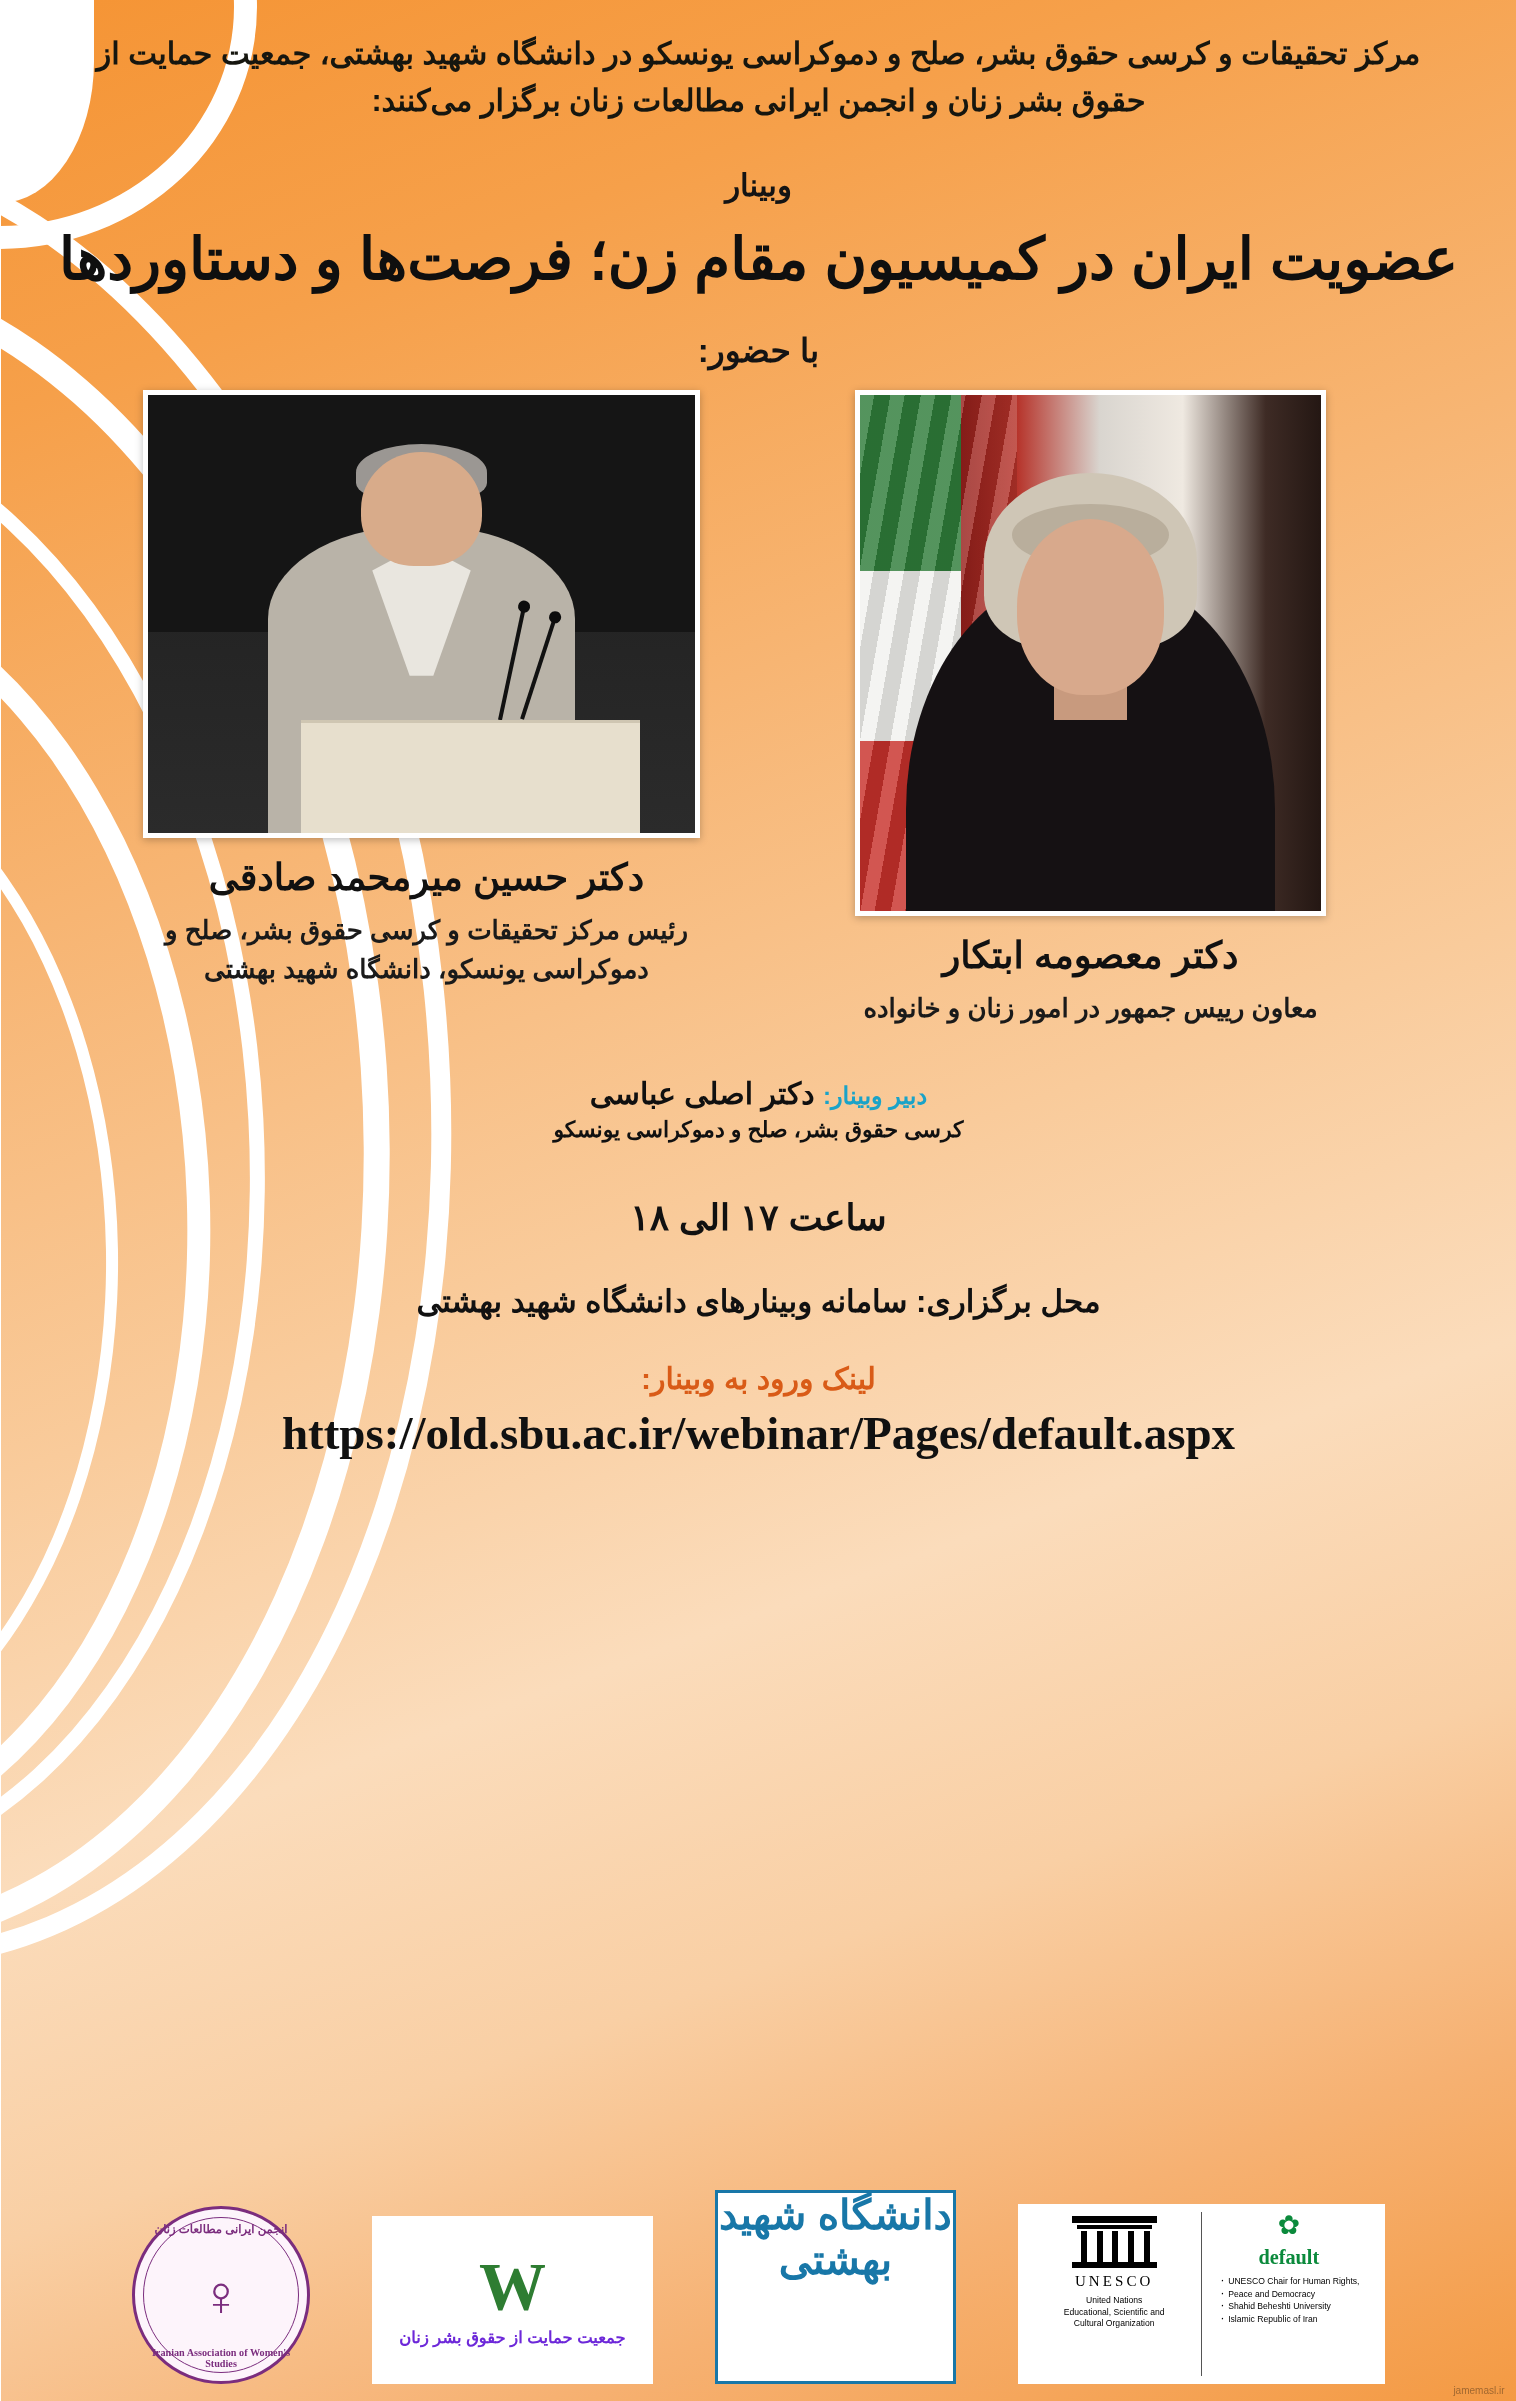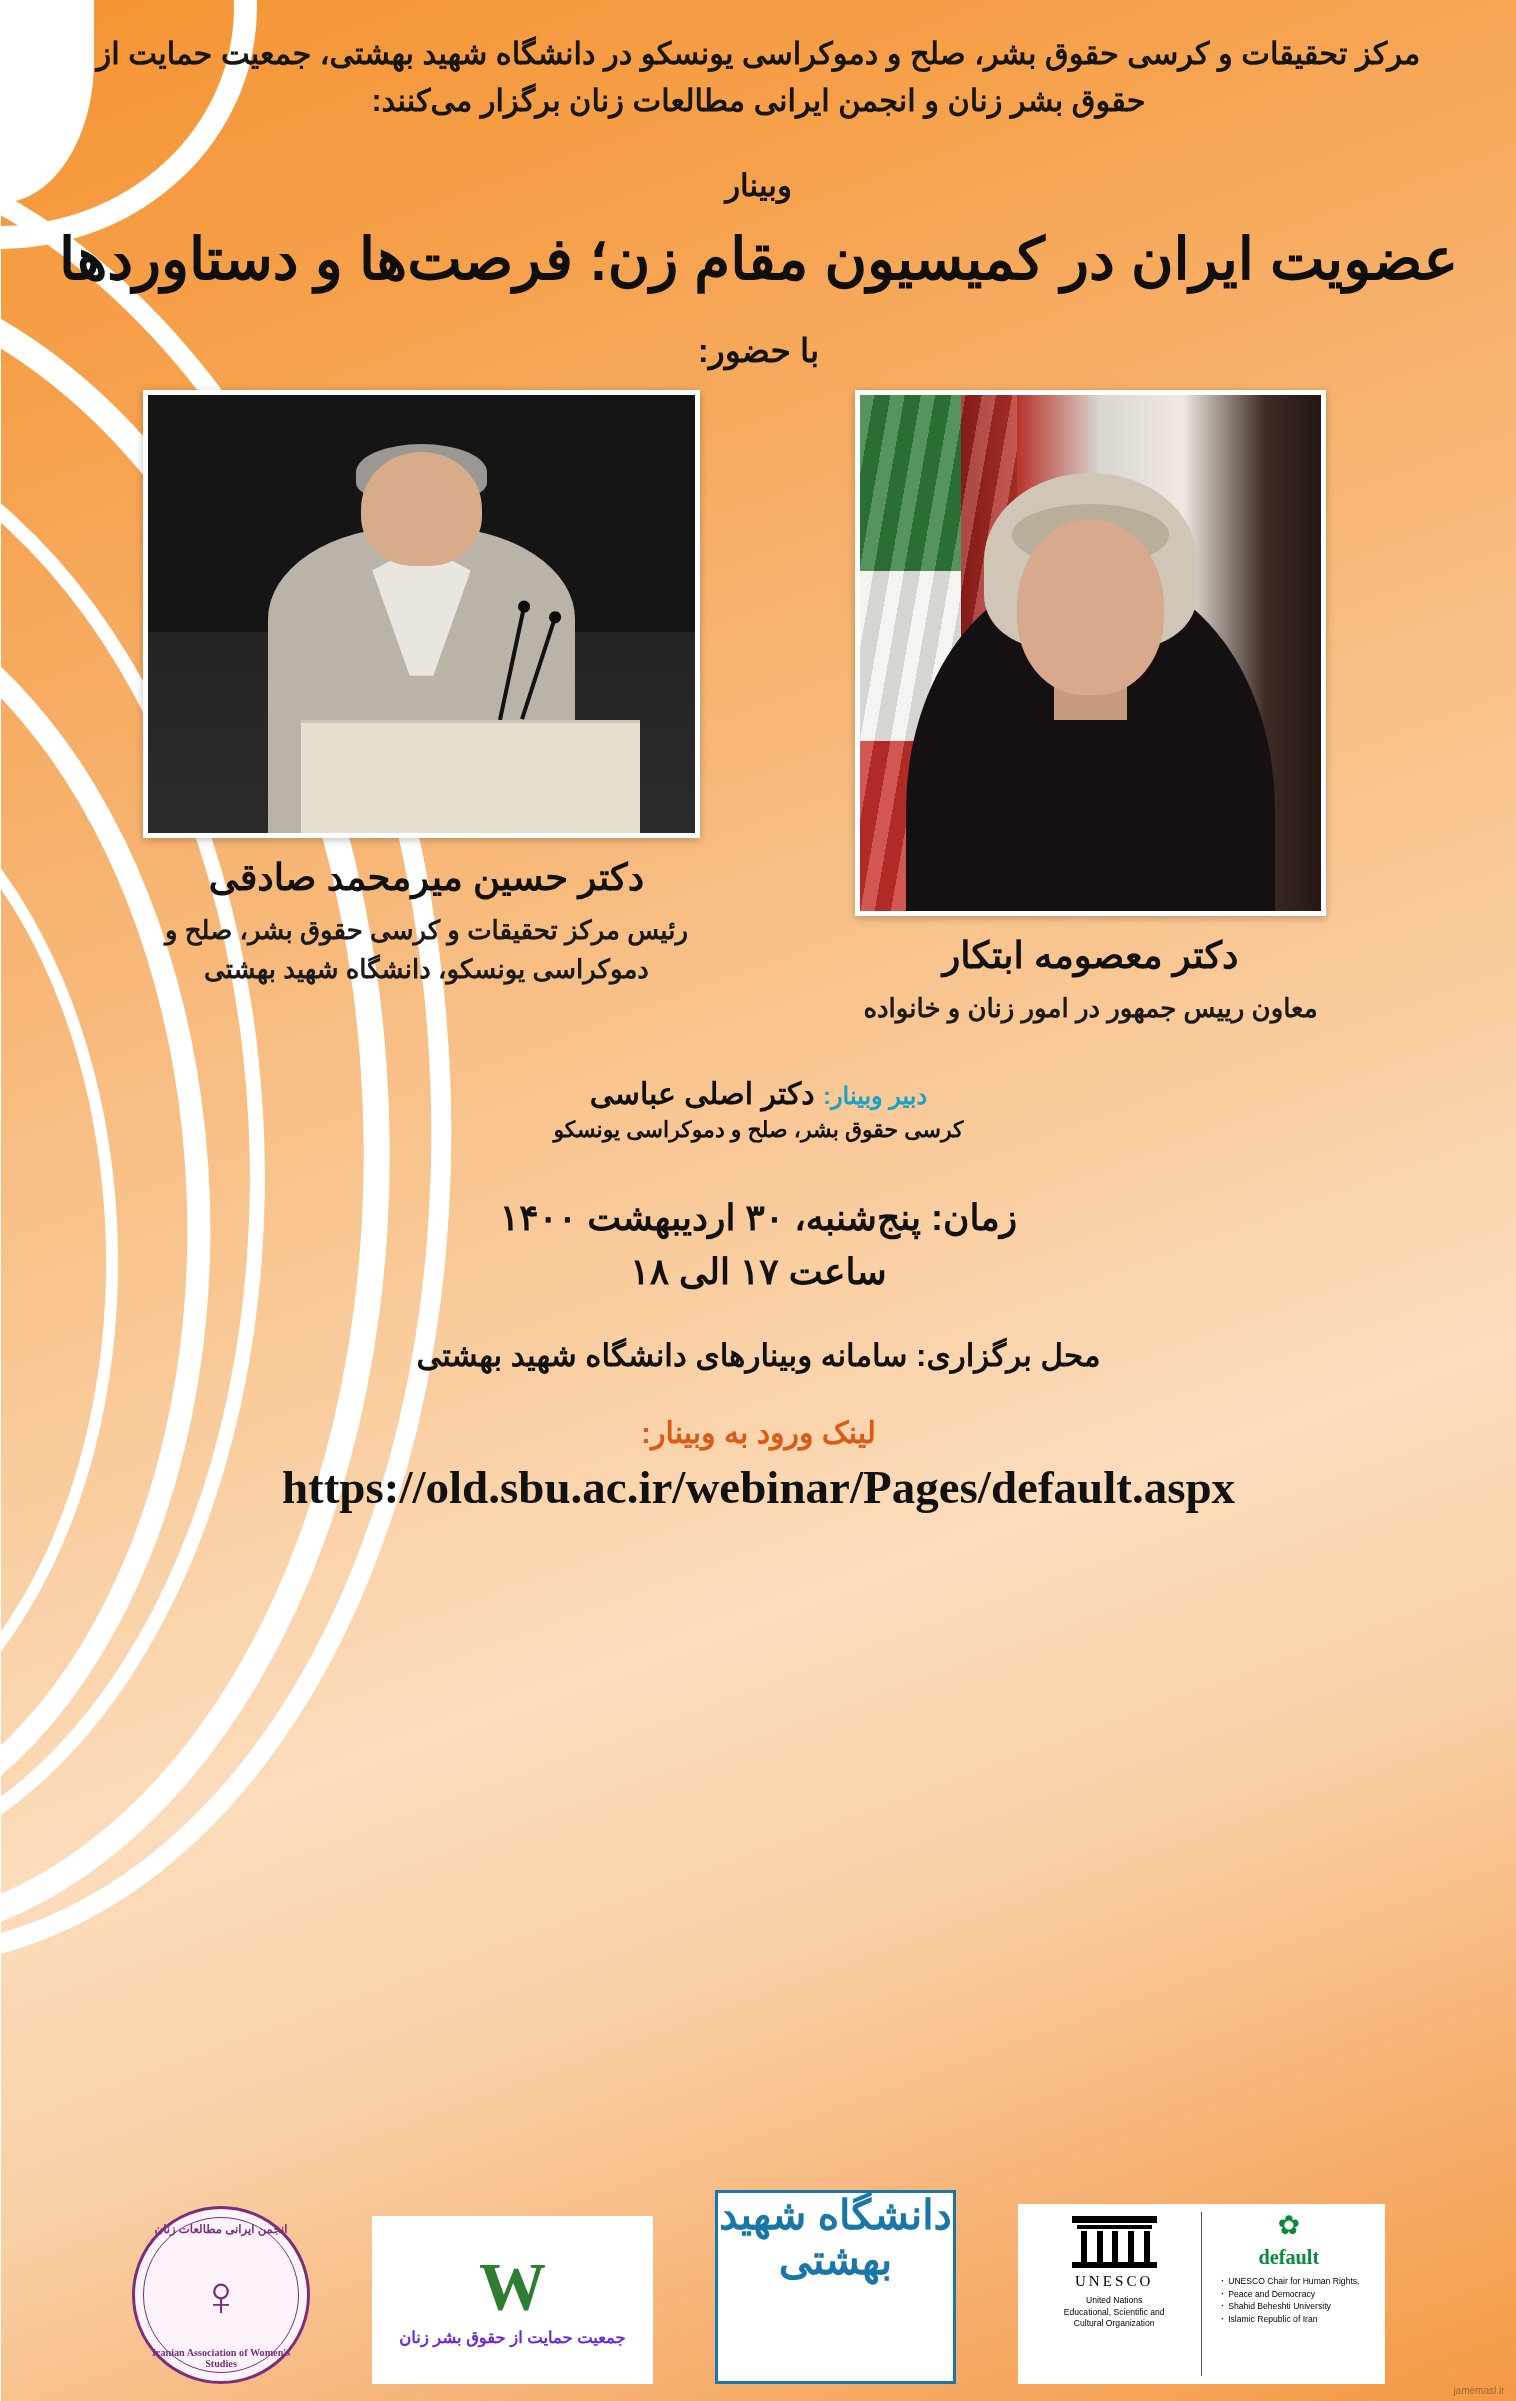--- a/index.html
+++ b/index.html
@@ -599,21 +599,20 @@
 
     <div class="secretary-block">
       <div class="secretary-line">
         <span class="secretary-label">دبیر وبینار:</span>
         <span>دکتر اصلی عباسی</span>
       </div>
       <div class="secretary-sub">کرسی حقوق بشر، صلح و دموکراسی یونسکو</div>
     </div>
 
     <div class="datetime">
-      <div>زمان: پنج‌شنبه، ۳۰ اردیبهشت ۱۴۰۰</div>
       <div>ساعت ۱۷ الی ۱۸</div>
     </div>
 
     <div class="venue">محل برگزاری: سامانه وبینارهای دانشگاه شهید بهشتی</div>
 
     <div class="link-label">لینک ورود به وبینار:</div>
     <div class="link-url">https://old.sbu.ac.ir/webinar/Pages/default.aspx</div>
 
   </div>
 

